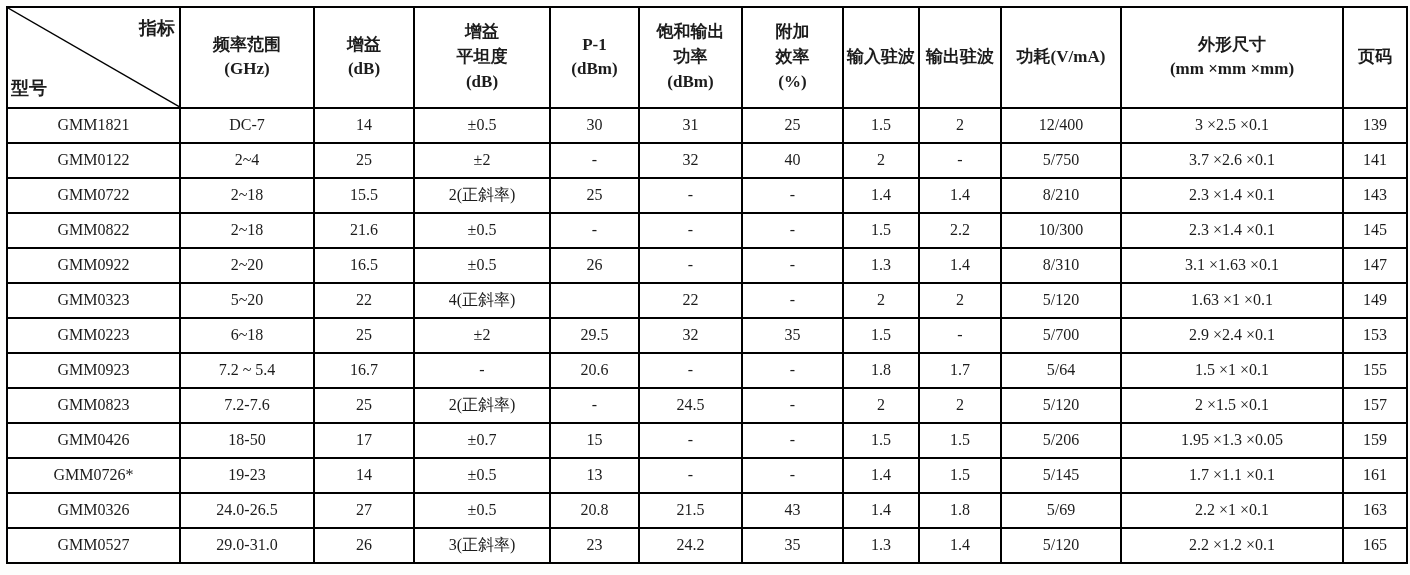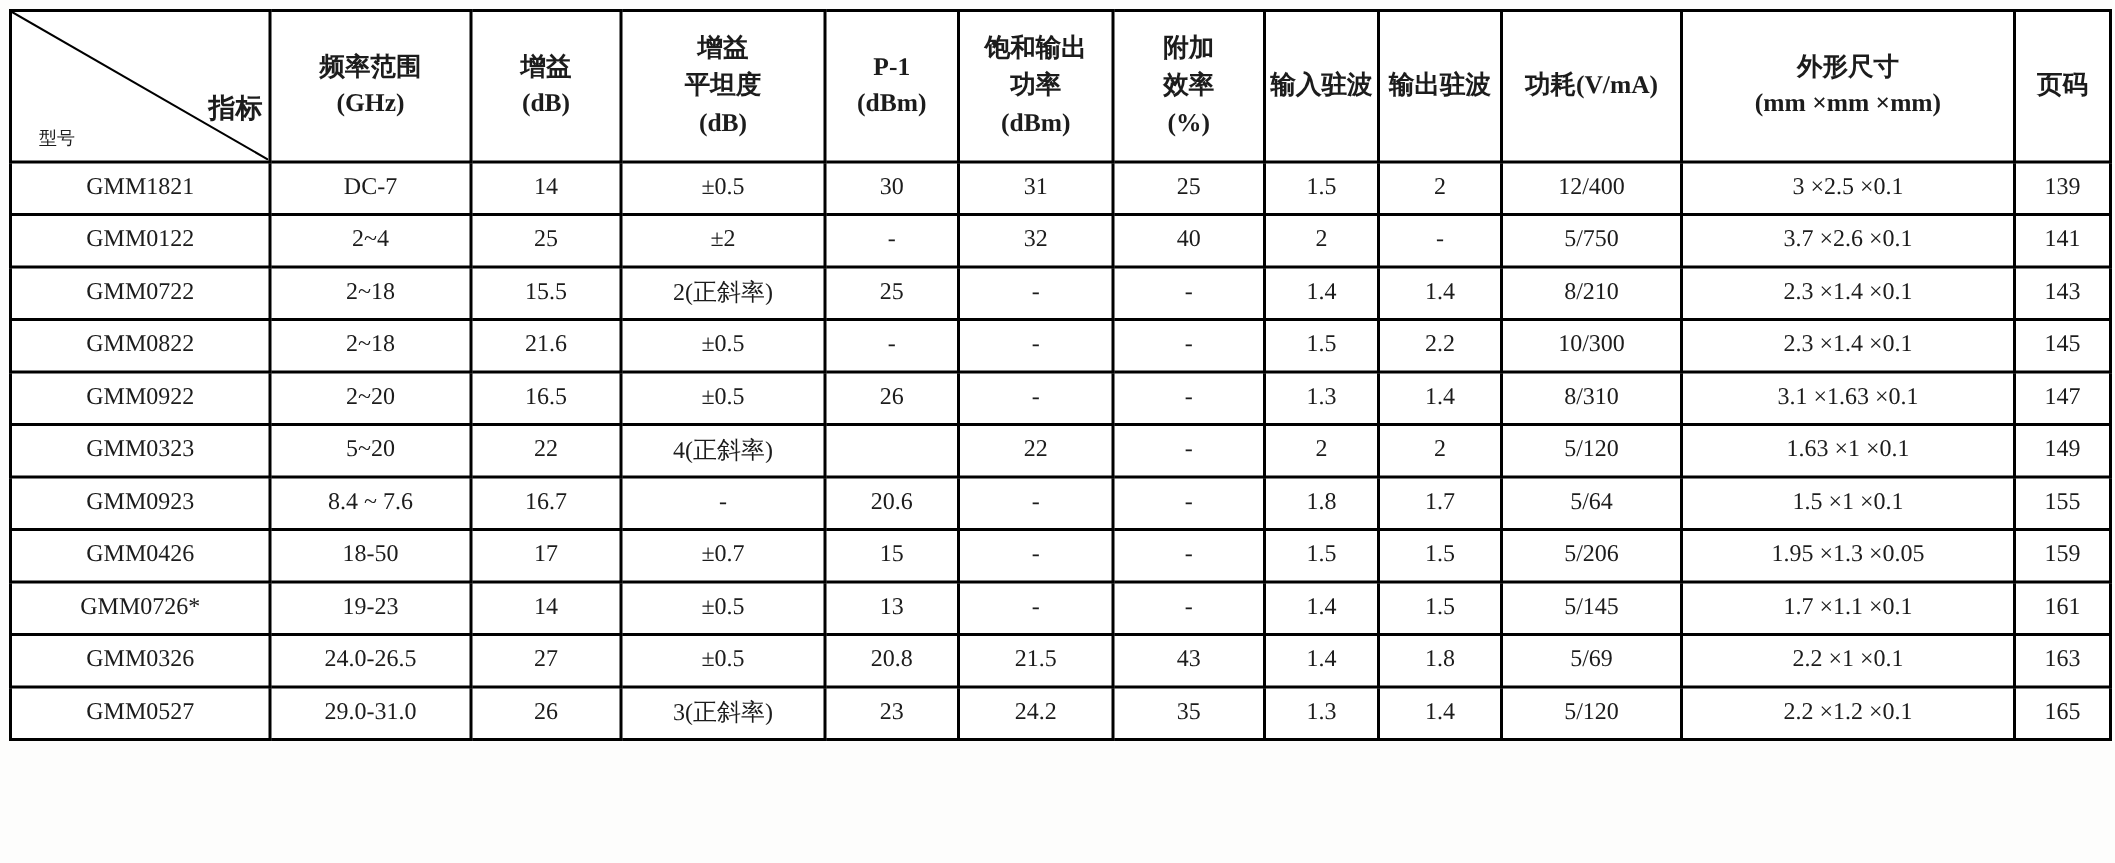--- a/index.html
+++ b/index.html
@@ -67,28 +67,27 @@
     top: 0; left: 0;
     width: 100%; height: 100%;
     display: block;
   }
   th.corner .corner-top {
     position: absolute;
     top: 7px;
     right: 4px;
     font-size: 18px;
     font-weight: bold;
-    margin-top: 44px;
   }
   th.corner .corner-bottom {
     position: absolute;
     bottom: 5px;
-    left: 18px;
-    font-size: 12px;
-    font-weight: normal;
+    left: 3px;
+    font-size: 18px;
+    font-weight: bold;
   }
 </style>
 </head>
 <body>
 
 <div class="page">
   <table class="spec-table">
     <colgroup>
       <col class="c0">
         <col class="c1">
@@ -214,32 +213,60 @@
           <td></td>
           <td>22</td>
           <td>-</td>
           <td>2</td>
           <td>2</td>
           <td>5/120</td>
           <td>1.63 ×1 ×0.1</td>
           <td>149</td>
         </tr>
         <tr>
+          <td>GMM0223</td>
+          <td>6~18</td>
+          <td>25</td>
+          <td>±2</td>
+          <td>29.5</td>
+          <td>32</td>
+          <td>35</td>
+          <td>1.5</td>
+          <td>-</td>
+          <td>5/700</td>
+          <td>2.9 ×2.4 ×0.1</td>
+          <td>153</td>
+        </tr>
+        <tr>
           <td>GMM0923</td>
-          <td>8.4 ~ 7.6</td>
+          <td>7.2 ~ 5.4</td>
           <td>16.7</td>
           <td>-</td>
           <td>20.6</td>
           <td>-</td>
           <td>-</td>
           <td>1.8</td>
           <td>1.7</td>
           <td>5/64</td>
           <td>1.5 ×1 ×0.1</td>
           <td>155</td>
+        </tr>
+        <tr>
+          <td>GMM0823</td>
+          <td>7.2-7.6</td>
+          <td>25</td>
+          <td>2(正斜率)</td>
+          <td>-</td>
+          <td>24.5</td>
+          <td>-</td>
+          <td>2</td>
+          <td>2</td>
+          <td>5/120</td>
+          <td>2 ×1.5 ×0.1</td>
+          <td>157</td>
         </tr>
         <tr>
           <td>GMM0426</td>
           <td>18-50</td>
           <td>17</td>
           <td>±0.7</td>
           <td>15</td>
           <td>-</td>
           <td>-</td>
           <td>1.5</td>

